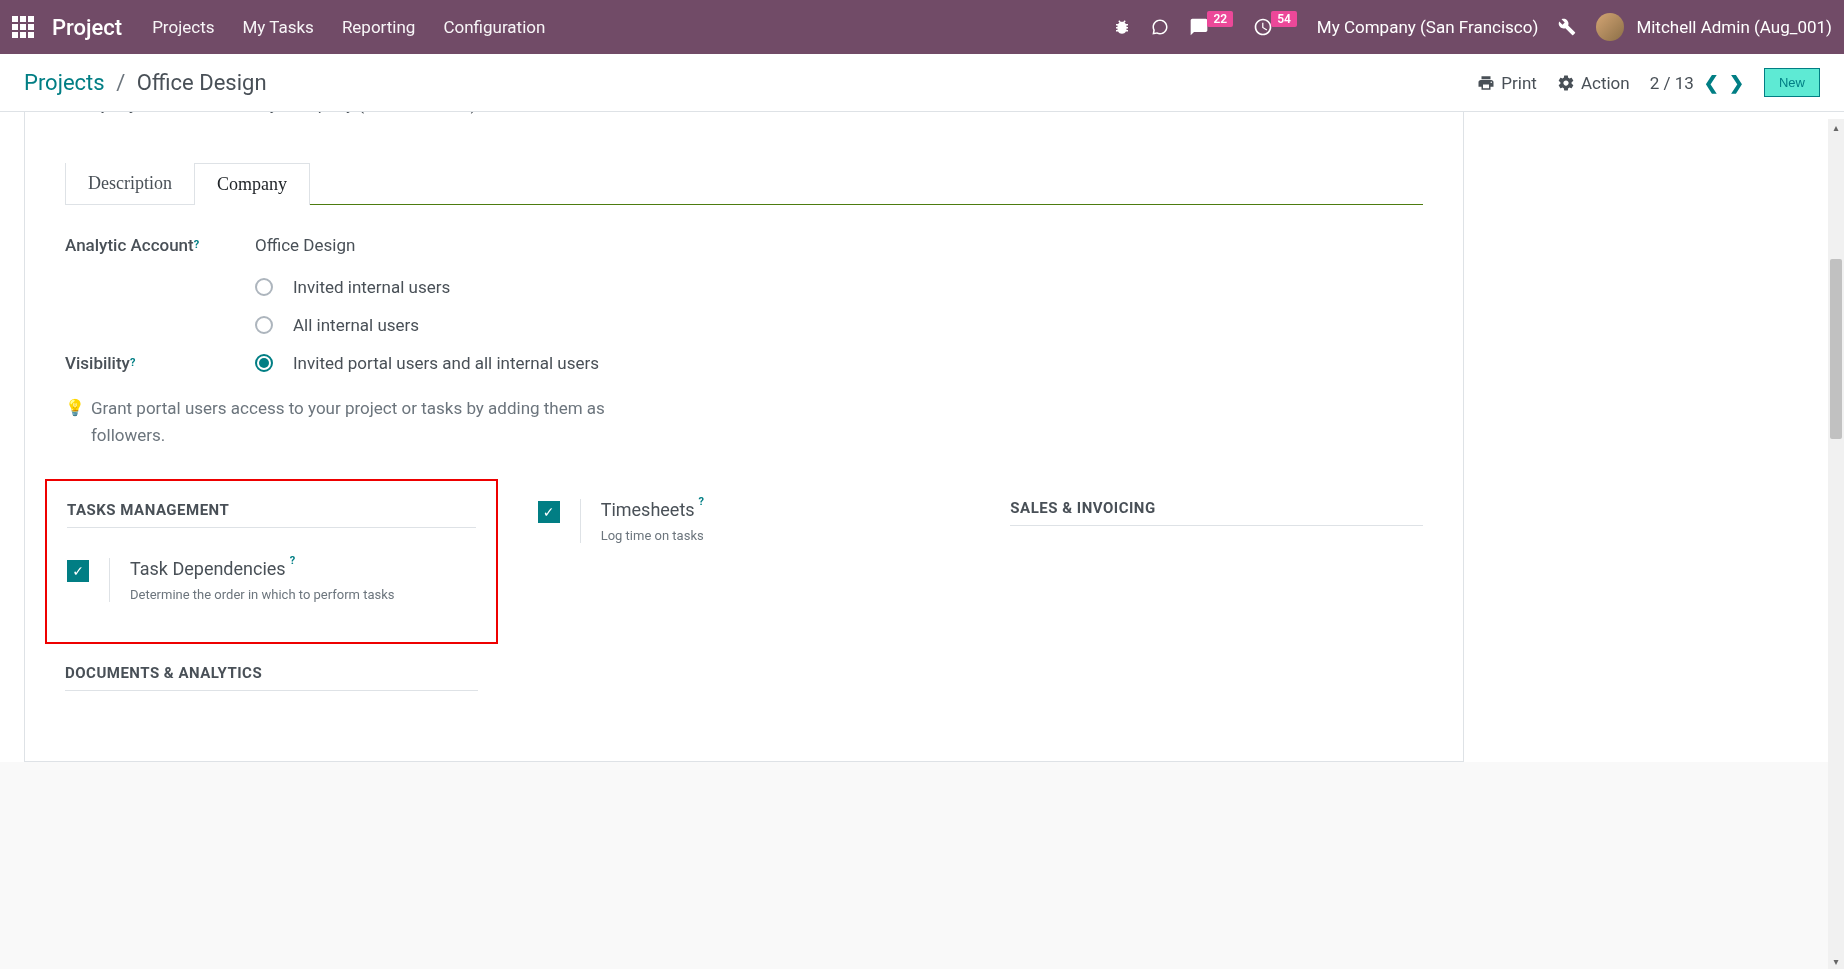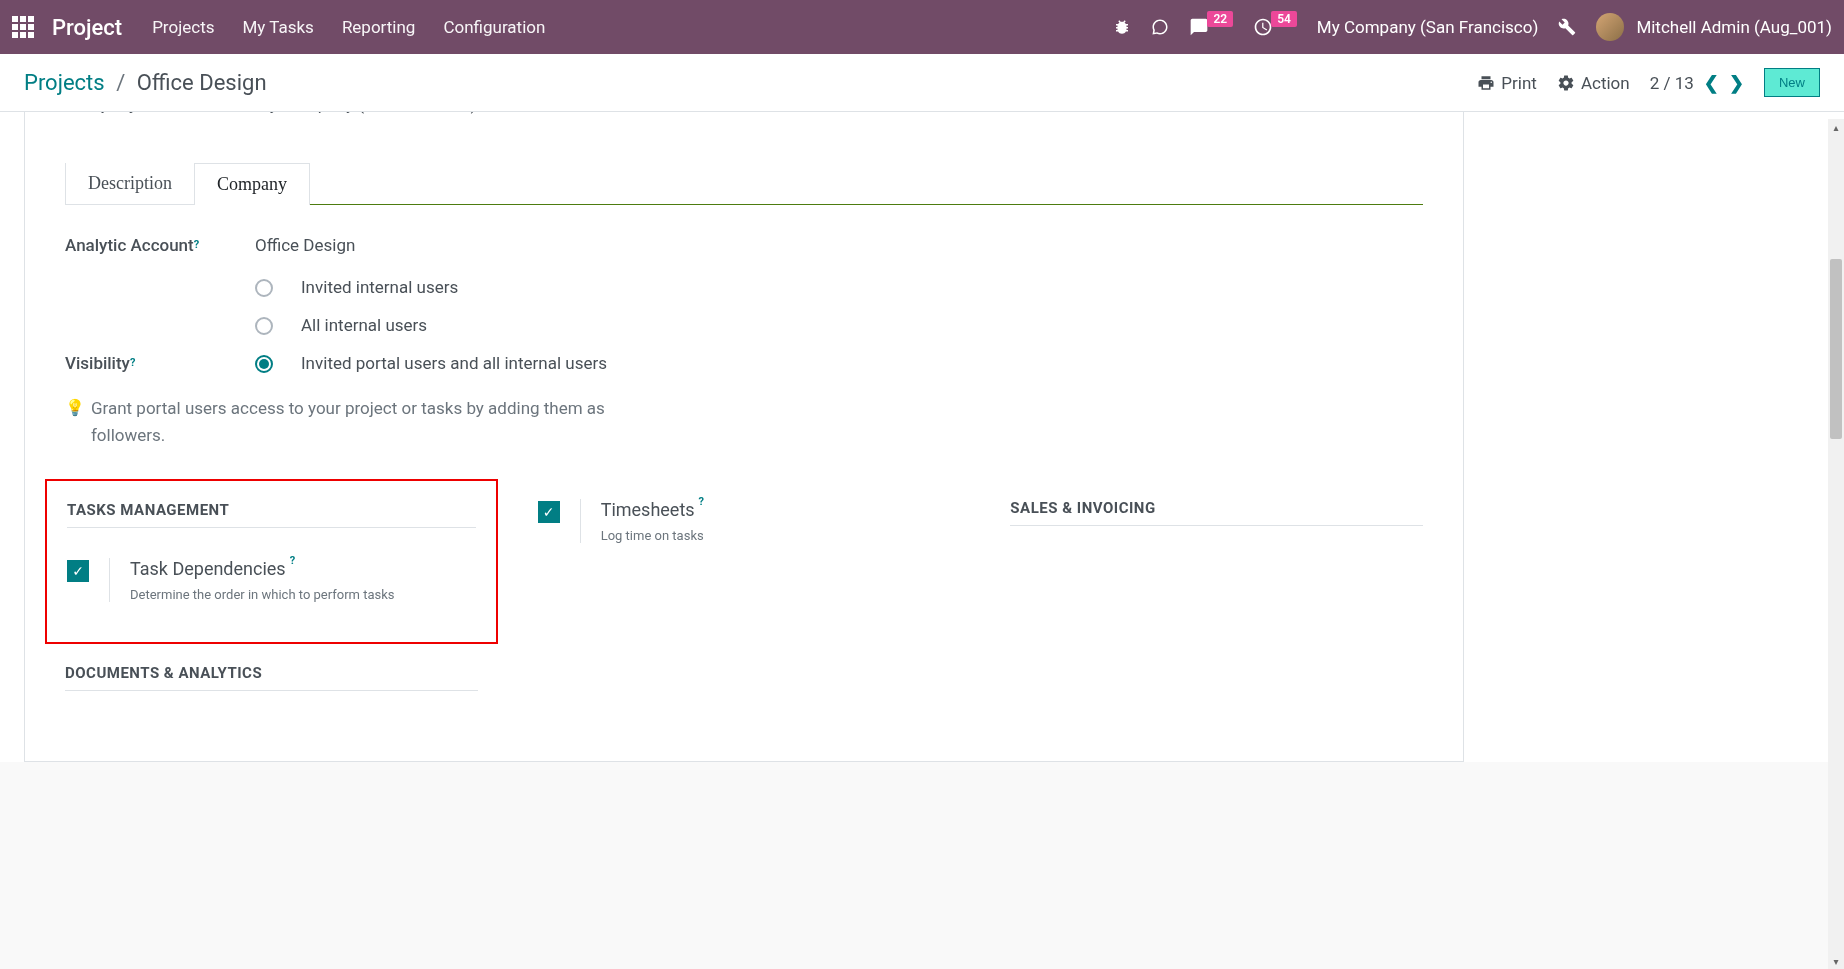--- a/index.html
+++ b/index.html
@@ -38,21 +38,21 @@
 .tab:not(.active) { border: 1px solid #dee2e6; border-top: none; border-right: none; background: #fff; }
 .tab:first-child:not(.active) { border-left: 1px solid #dee2e6; border-top: none; border-bottom: 1px solid #dee2e6; }
 
 .form-body { padding: 30px 0 0 0; }
 .form-row { display: flex; margin-bottom: 22px; }
 .form-label { width: 190px; font-size: 17px; color: #495057; font-weight: 500; display: flex; align-items: flex-end; }
 .form-value { font-size: 17px; color: #495057; }
 .help-sup { color: #017E84; font-size: 11px; position: relative; top: -4px; cursor: pointer; font-weight: bold; }
 
 .radio-group { display: flex; flex-direction: column; gap: 18px; }
-.radio-item { display: flex; align-items: flex-end; gap: 28px; font-size: 17px; color: #495057; cursor: pointer; }
+.radio-item { display: flex; align-items: center; gap: 20px; font-size: 17px; color: #495057; cursor: pointer; }
 .radio { width: 18px; height: 18px; border: 2px solid #adb5bd; border-radius: 50%; display: flex; align-items: center; justify-content: center; }
 .radio.checked { border-color: #017E84; }
 .radio.checked::after { content: ""; width: 10px; height: 10px; background: #017E84; border-radius: 50%; }
 
 .hint { display: flex; align-items: flex-start; gap: 6px; font-size: 17px; color: #6c757d; margin-top: 14px; line-height: 1.6; max-width: 600px; }
 .bulb { font-size: 16px; color: #6c757d; }
 
 .sections { display: grid; grid-template-columns: 1fr 1fr 1fr; gap: 60px; margin-top: 50px; }
 .section { }
 .section-title { font-size: 15px; font-weight: 700; color: #495057; letter-spacing: 0.5px; text-transform: uppercase; padding-bottom: 8px; border-bottom: 1px solid #dee2e6; margin-bottom: 30px; }

